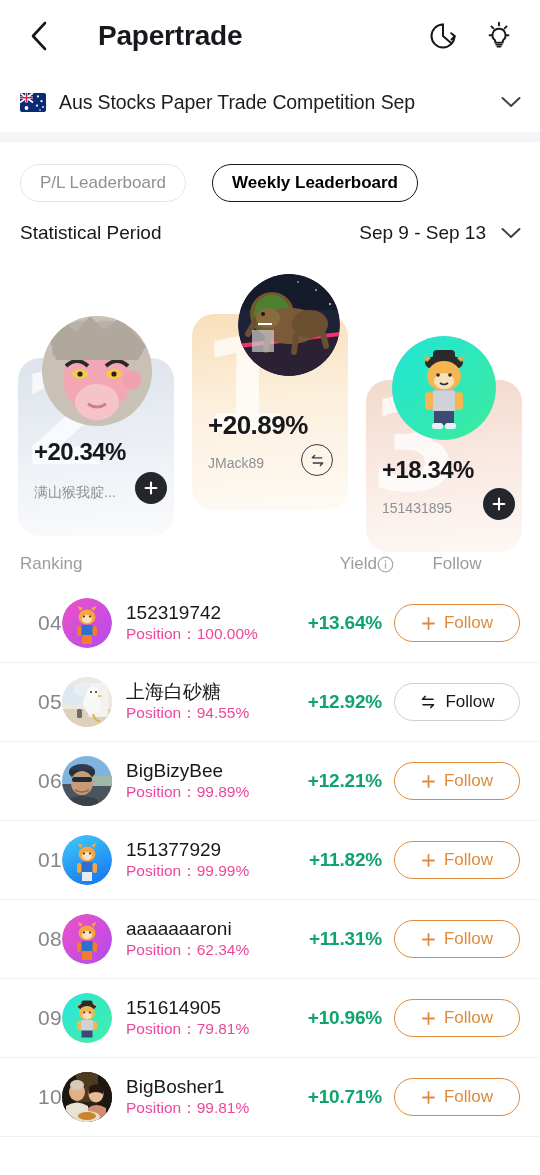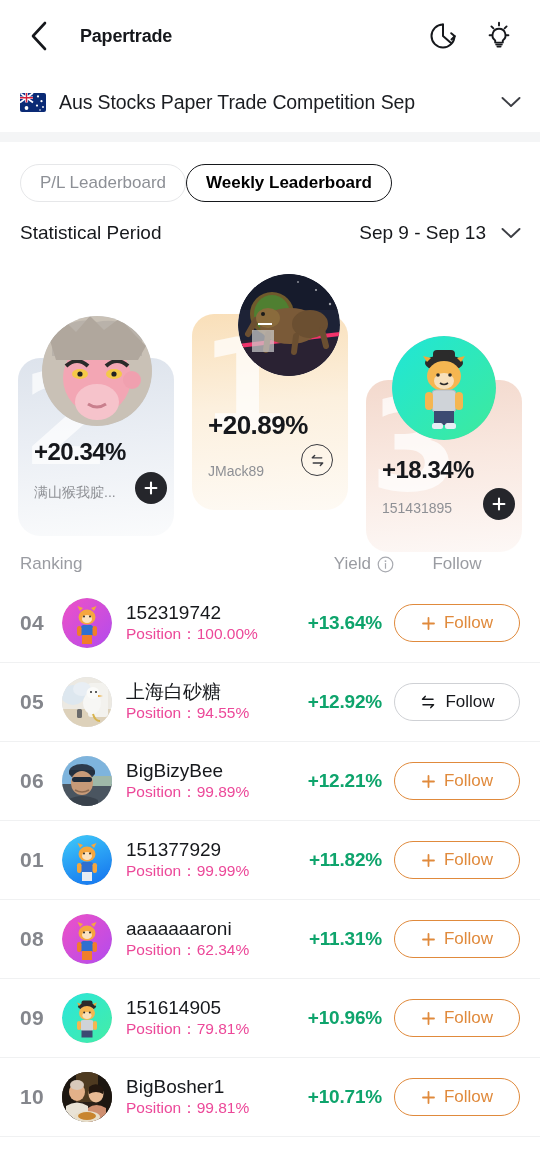--- a/index.html
+++ b/index.html
@@ -21,25 +21,25 @@
     padding: 0 18px;
     position: relative;
   }
   .back-btn {
     width: 38px; height: 38px;
     display: flex; align-items: center; justify-content: center;
     margin-left: 2px;
     cursor: pointer;
   }
   .nav-title {
-    font-size: 18px;
+    font-size: 28px;
     font-weight: 700;
     color: #16181c;
     letter-spacing: -0.2px;
-    margin-left: 22px;
+    margin-left: 40px;
   }
   .nav-actions {
     margin-left: auto;
     display: flex;
     align-items: center;
     gap: 22px;
     padding-right: 6px;
   }
   .nav-icon { width: 34px; height: 34px; display:flex; align-items:center; justify-content:center; cursor:pointer; }
 
@@ -64,21 +64,21 @@
     font-size: 19.5px;
     color: #1b1d21;
     letter-spacing: -0.1px;
     white-space: nowrap;
   }
   .comp-caret { margin-left: auto; display:flex; align-items:center; }
 
   .band { height: 10px; background: #f4f5f6; }
 
   
-  .tabs { display: flex; padding: 22px 20px 0 20px; }
+  .tabs { display: flex; gap: 26px; padding: 22px 20px 0 20px; }
   .tab {
     border-radius: 999px;
     padding: 0 19px;
     height: 38px;
     display: flex; align-items: center; justify-content: center;
     font-size: 17px;
     cursor: pointer;
     white-space: nowrap;
   }
   .tab.inactive { border: 1px solid #e6e7e9; color: #8d9096; font-weight: 400; }
@@ -122,21 +122,21 @@
   .wm-2 { left: 4px; top: -2px; color: rgba(255,255,255,0.70); }
   .wm-3 { left: 4px; top: 2px; color: rgba(255,255,255,0.74); }
 
   .pct { position: absolute; font-weight: 700; color: #16181c; letter-spacing: -0.5px; }
   .pct-1 { left: 16px; top: 96px;  font-size: 26px; }
   .pct-2 { left: 16px; top: 80px;  font-size: 24px; }
   .pct-3 { left: 16px; top: 76px;  font-size: 24px; }
 
   .pname { position: absolute; font-size: 14px; color: #8e9095; max-width: 104px;
            white-space: nowrap; overflow: hidden; text-overflow: ellipsis; }
-  .pname-1 { left: 16px; top: 149px; }
+  .pname-1 { left: 16px; top: 141px; }
   .pname-2 { left: 16px; top: 126px; text-align: right; }
   .pname-3 { left: 16px; top: 120px; }
 
   .pbtn { position: absolute; width: 32px; height: 32px; border-radius: 50%;
           display:flex; align-items:center; justify-content:center; cursor:pointer; }
   .pbtn-plus { background: #25262b; }
   .pbtn-following { background: transparent; border: 1.5px solid #3a3b40; }
   .pbtn-1 { left: 109px; top: 130px; }
   .pbtn-2 { left: 117px; top: 114px; }
   .pbtn-3 { left: 117px; top: 108px; }
@@ -151,35 +151,36 @@
   .pav-2 { left: 42px;  top: 58px;  width: 110px; height: 110px; }
   .pav-3 { left: 392px; top: 78px;  width: 104px; height: 104px; }
 
   
   .cols {
     display: flex; align-items: center;
     padding: 16px 20px 10px 20px;
     font-size: 17px; color: #9a9ca2;
   }
   .col-rank { flex: 0 0 auto; }
-  .col-yield { margin-left: auto; display: flex; align-items: center; gap: 6px; }
+  .col-yield { margin-left: auto; display: flex; align-items: center; }
   .col-follow { width: 126px; text-align: center; flex: 0 0 auto; }
 
   
   .rows { }
   .row {
     display: flex; align-items: center;
     height: 79px;
     padding: 0 20px;
     border-bottom: 1px solid #f0f1f2;
   }
   .rank-no {
     width: 42px; flex: 0 0 auto;
-    font-size: 21px; color: #84868c; font-weight: 700;
+    font-size: 21px; color: #84868c; font-weight: 400;
     letter-spacing: 0.3px;
+    text-align: right;
   }
   .avatar { width: 50px; height: 50px; border-radius: 50%; overflow: hidden; flex: 0 0 auto;
             margin-right: 14px; background:#ddd; }
   .who { flex: 1 1 auto; min-width: 0; }
   .who-name { font-size: 19px; color: #16181c; white-space: nowrap; overflow: hidden;
               text-overflow: ellipsis; line-height: 1.25; }
   .who-pos { font-size: 15.5px; color: #ec4899; margin-top: 3px; white-space: nowrap; }
   .yield { font-size: 19px; font-weight: 600; color: #0ea46c; flex: 0 0 auto;
            margin-right: 12px; letter-spacing: -0.2px; }
   .fbtn {

